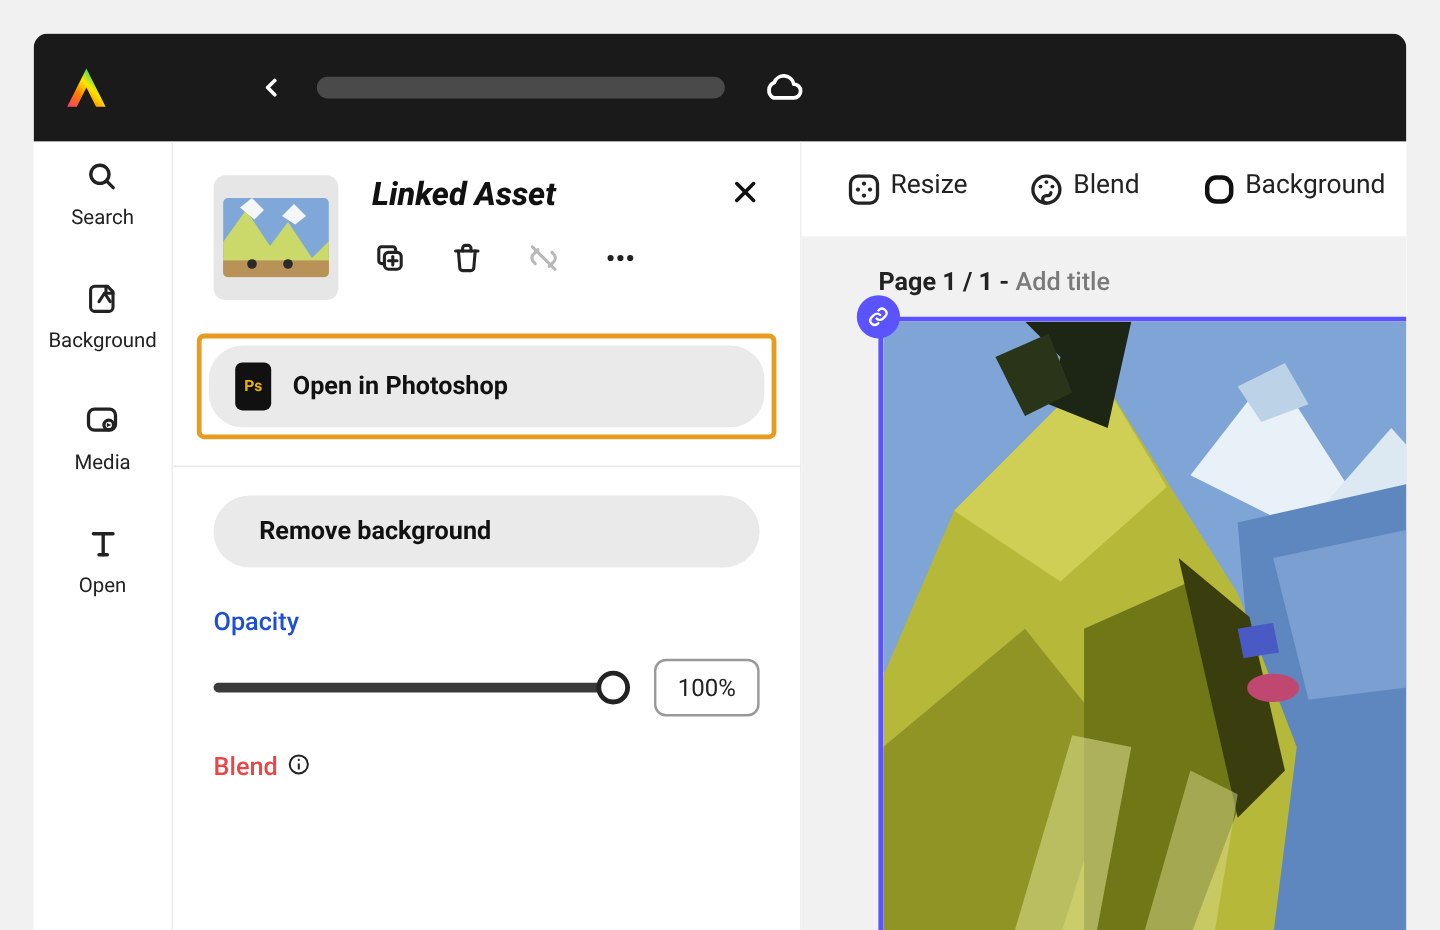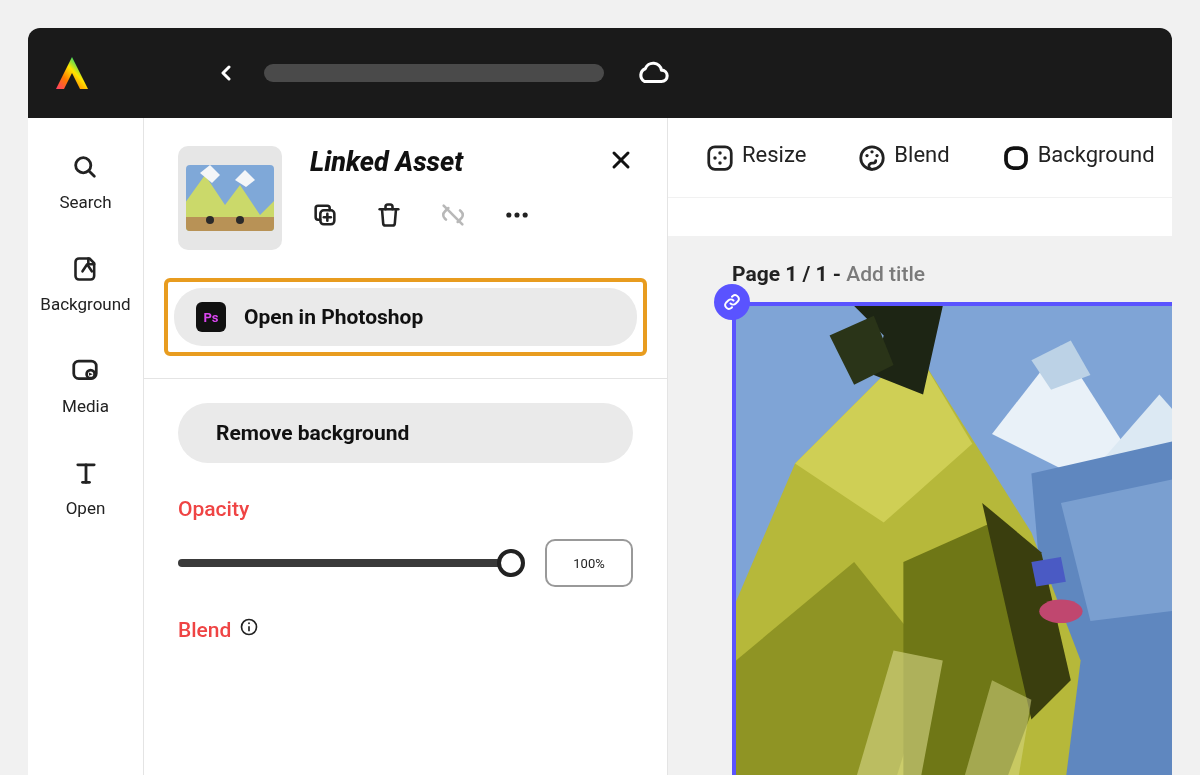--- a/index.html
+++ b/index.html
@@ -11,64 +11,64 @@
   .logo { width: 40px; height: 40px; position: relative; }
   .logo svg { width: 100%; height: 100%; display: block; }
   .back-btn { color: #fff; width: 36px; height: 36px; display: flex; align-items: center; justify-content: center; margin-left: 96px; cursor: pointer; }
   .loadbar { width: 340px; height: 18px; border-radius: 9px; background: #4a4a4a; }
   .cloud { color: #fff; margin-left: 12px; display: flex; align-items: center; }
 
   
   .main { display: flex; height: calc(100% - 90px); }
 
   
-  .rail { width: 116px; border-right: 1px solid #e4e4e4; display: flex; flex-direction: column; align-items: center; padding-top: 34px; gap: 42px; background: #fff; }
+  .rail { width: 116px; border-right: 1px solid #e4e4e4; display: flex; flex-direction: column; align-items: center; padding-top: 14px; gap: 42px; background: #fff; }
   .rail-item { display: flex; flex-direction: column; align-items: center; gap: 10px; cursor: pointer; }
   .rail-item .ic { width: 30px; height: 30px; display: flex; align-items: center; justify-content: center; }
   .rail-item .lbl { font-size: 17px; color: #222; }
 
   
   .panel { width: 524px; border-right: 1px solid #e4e4e4; background: #fff; display: flex; flex-direction: column; }
   .panel-head { display: flex; align-items: flex-start; padding: 28px 34px 20px 34px; gap: 28px; }
   .thumb { width: 104px; height: 104px; border-radius: 10px; background: #e6e6e6; padding: 8px; display: flex; align-items: center; justify-content: center; overflow: hidden; }
   .thumb-img { width: 100%; height: 66px; border-radius: 4px; }
   .head-right { flex: 1; display: flex; flex-direction: column; gap: 22px; }
   .title-row { display: flex; align-items: center; justify-content: space-between; font-style: italic; }
   .title-row h2 { font-size: 27px; font-weight: 800; color: #111; }
   .close-x { cursor: pointer; }
   .icon-row { display: flex; align-items: center; gap: 34px; }
   .icon-row .ib { width: 30px; height: 30px; display: flex; align-items: center; justify-content: center; cursor: pointer; color: #222; }
   .icon-row .ib.disabled { color: #b8b8b8; cursor: default; }
 
   .highlight-box { margin: 8px 20px 0 20px; border: 4px solid #e89c1f; border-radius: 6px; padding: 6px; }
   .btn-ps { display: flex; align-items: center; gap: 18px; width: 100%; background: #eaeaea; border: none; border-radius: 28px; padding: 14px 22px; font-size: 21px; font-weight: 700; color: #111; cursor: pointer; }
-  .ps-badge { width: 30px; height: 30px; border-radius: 6px; background: #111; color: #d946ef; display: flex; align-items: center; justify-content: center; font-size: 13px; font-weight: 700; }
+  .ps-badge { width: 30px; height: 40px; border-radius: 6px; background: #111; color: #eab308; display: flex; align-items: center; justify-content: center; font-size: 13px; font-weight: 700; }
 
   .divider { height: 1px; background: #e4e4e4; margin: 22px 0 0 0; }
 
   .section { padding: 24px 34px 0 34px; }
   .pill-btn { display: inline-flex; align-items: center; gap: 14px; background: #eaeaea; border: none; border-radius: 30px; padding: 18px 28px; font-size: 21px; font-weight: 700; color: #111; cursor: pointer; }
   .pill-btn.full { width: 100%; justify-content: flex-start; padding-left: 38px; }
   .pill-btn.small { border-radius: 10px; padding: 14px 22px; font-size: 21px; font-weight: 600; }
 
-  .opacity-label { font-size: 21px; color: #ef4444; font-weight: 500; margin-bottom: 18px; }
+  .opacity-label { font-size: 21px; color: #1d4ed8; font-weight: 500; margin-bottom: 18px; }
   .opacity-row { display: flex; align-items: center; gap: 22px; }
   .slider-track { position: relative; flex: 1; height: 8px; border-radius: 4px; background: #3a3a3a; }
   .slider-thumb { position: absolute; right: -2px; top: 50%; transform: translate(0, -50%); width: 28px; height: 28px; border-radius: 50%; background: #fff; border: 4px solid #222; cursor: pointer; }
-  .opacity-val { width: 88px; height: 48px; border: 2px solid #999; border-radius: 10px; display: flex; align-items: center; justify-content: center; font-size: 13px; color: #222; background: #fff; }
+  .opacity-val { width: 88px; height: 48px; border: 2px solid #999; border-radius: 10px; display: flex; align-items: center; justify-content: center; font-size: 20px; color: #222; background: #fff; }
 
   .blend-row { display: flex; align-items: center; gap: 8px; font-size: 21px; color: #ef4444; font-weight: 500; margin-top: 30px; }
 
   
   .canvas-area { flex: 1; display: flex; flex-direction: column; background: #fff; overflow: hidden; }
   .hbar { height: 80px; display: flex; align-items: center; gap: 50px; padding: 0 36px; border-bottom: 1px solid #f1f1f1; }
   .hbar-item { display: flex; align-items: flex-start; gap: 6px; font-size: 22px; color: #222; cursor: pointer; }
   .hbar-ic { width: 32px; height: 32px; display: flex; align-items: center; justify-content: center; }
 
-  .canvas-body { flex: 1; background: #f1f1f1; padding: 26px 0 0 64px; overflow: hidden; margin-top: 38px; }
+  .canvas-body { flex: 1; background: #f1f1f1; padding: 26px 0 0 64px; overflow: hidden; }
   .page-label { font-size: 21px; font-weight: 700; color: #222; margin-bottom: 16px; }
   .page-label .sub { font-weight: 500; color: #7a7a7a; }
   .artboard-wrap { position: relative; width: 520px; height: 520px; }
   .link-badge { position: absolute; left: -18px; top: -18px; width: 36px; height: 36px; border-radius: 50%; background: #5a53ff; display: flex; align-items: center; justify-content: center; z-index: 2; }
   .artboard { width: 100%; height: 100%; border: 4px solid #5a53ff; border-radius: 2px; overflow: hidden; position: relative; }
   .art-svg { width: 100%; height: 100%; display: block; }
 </style>
 </head>
 <body>
 

